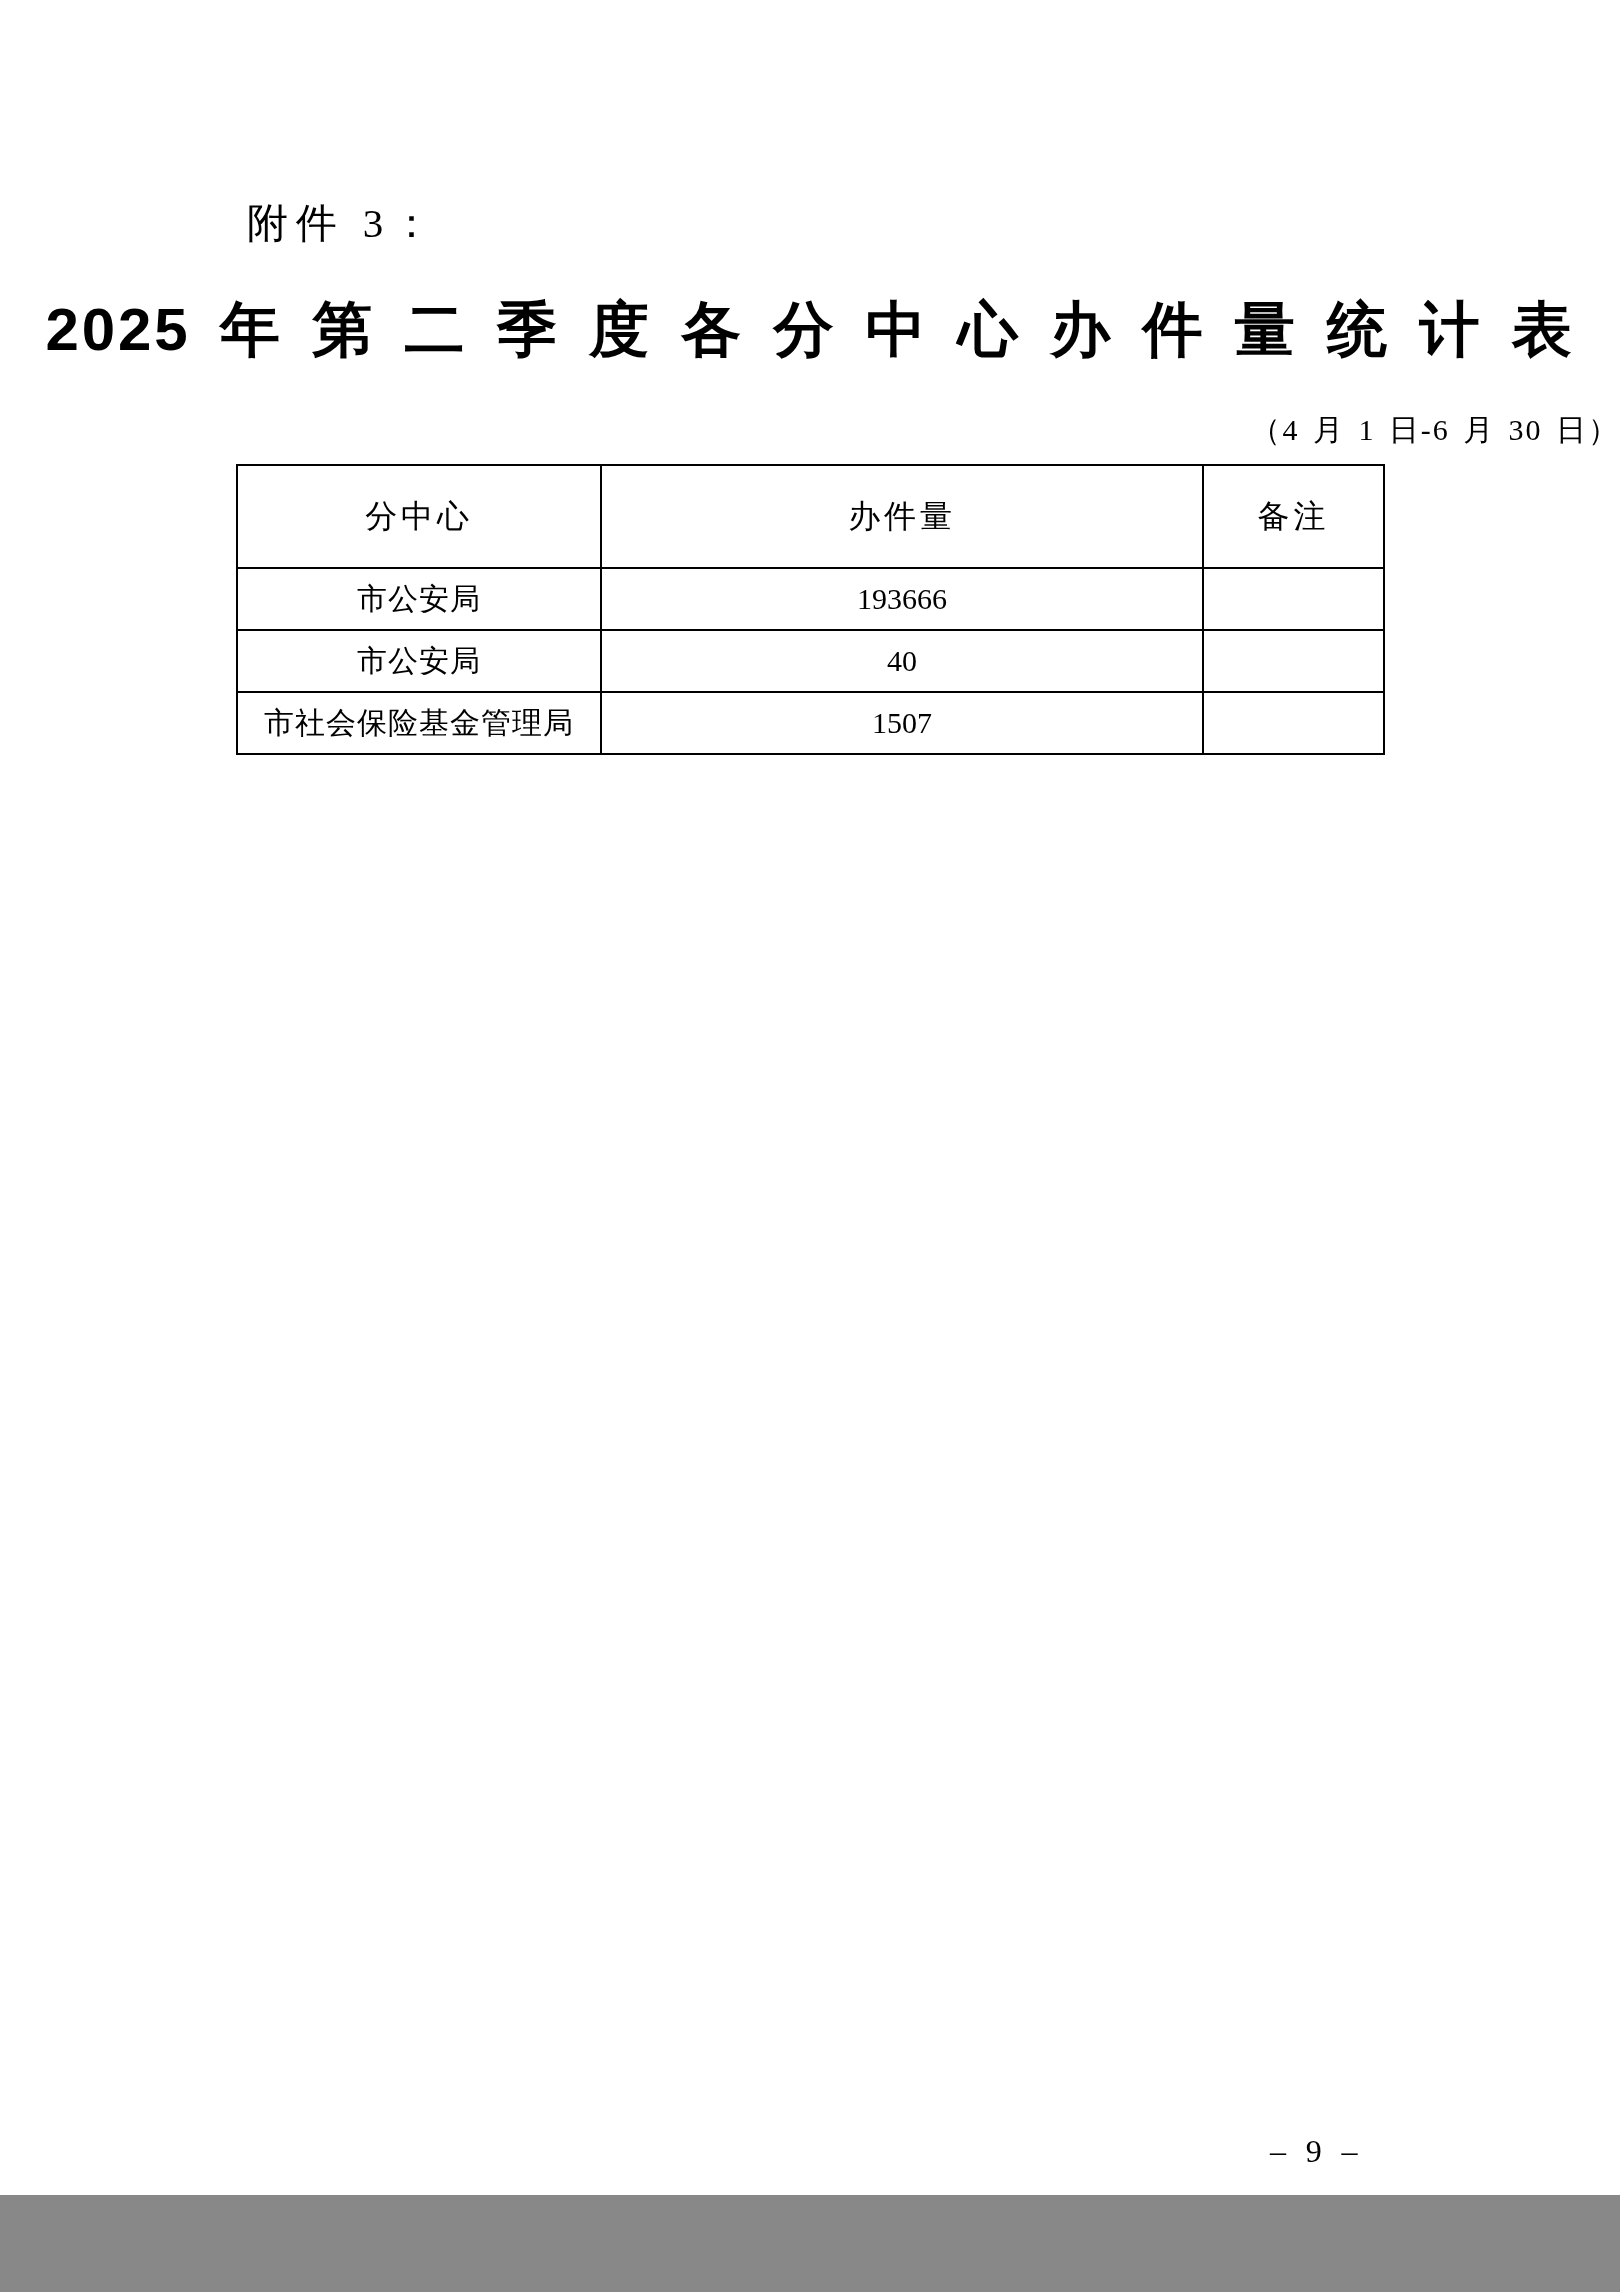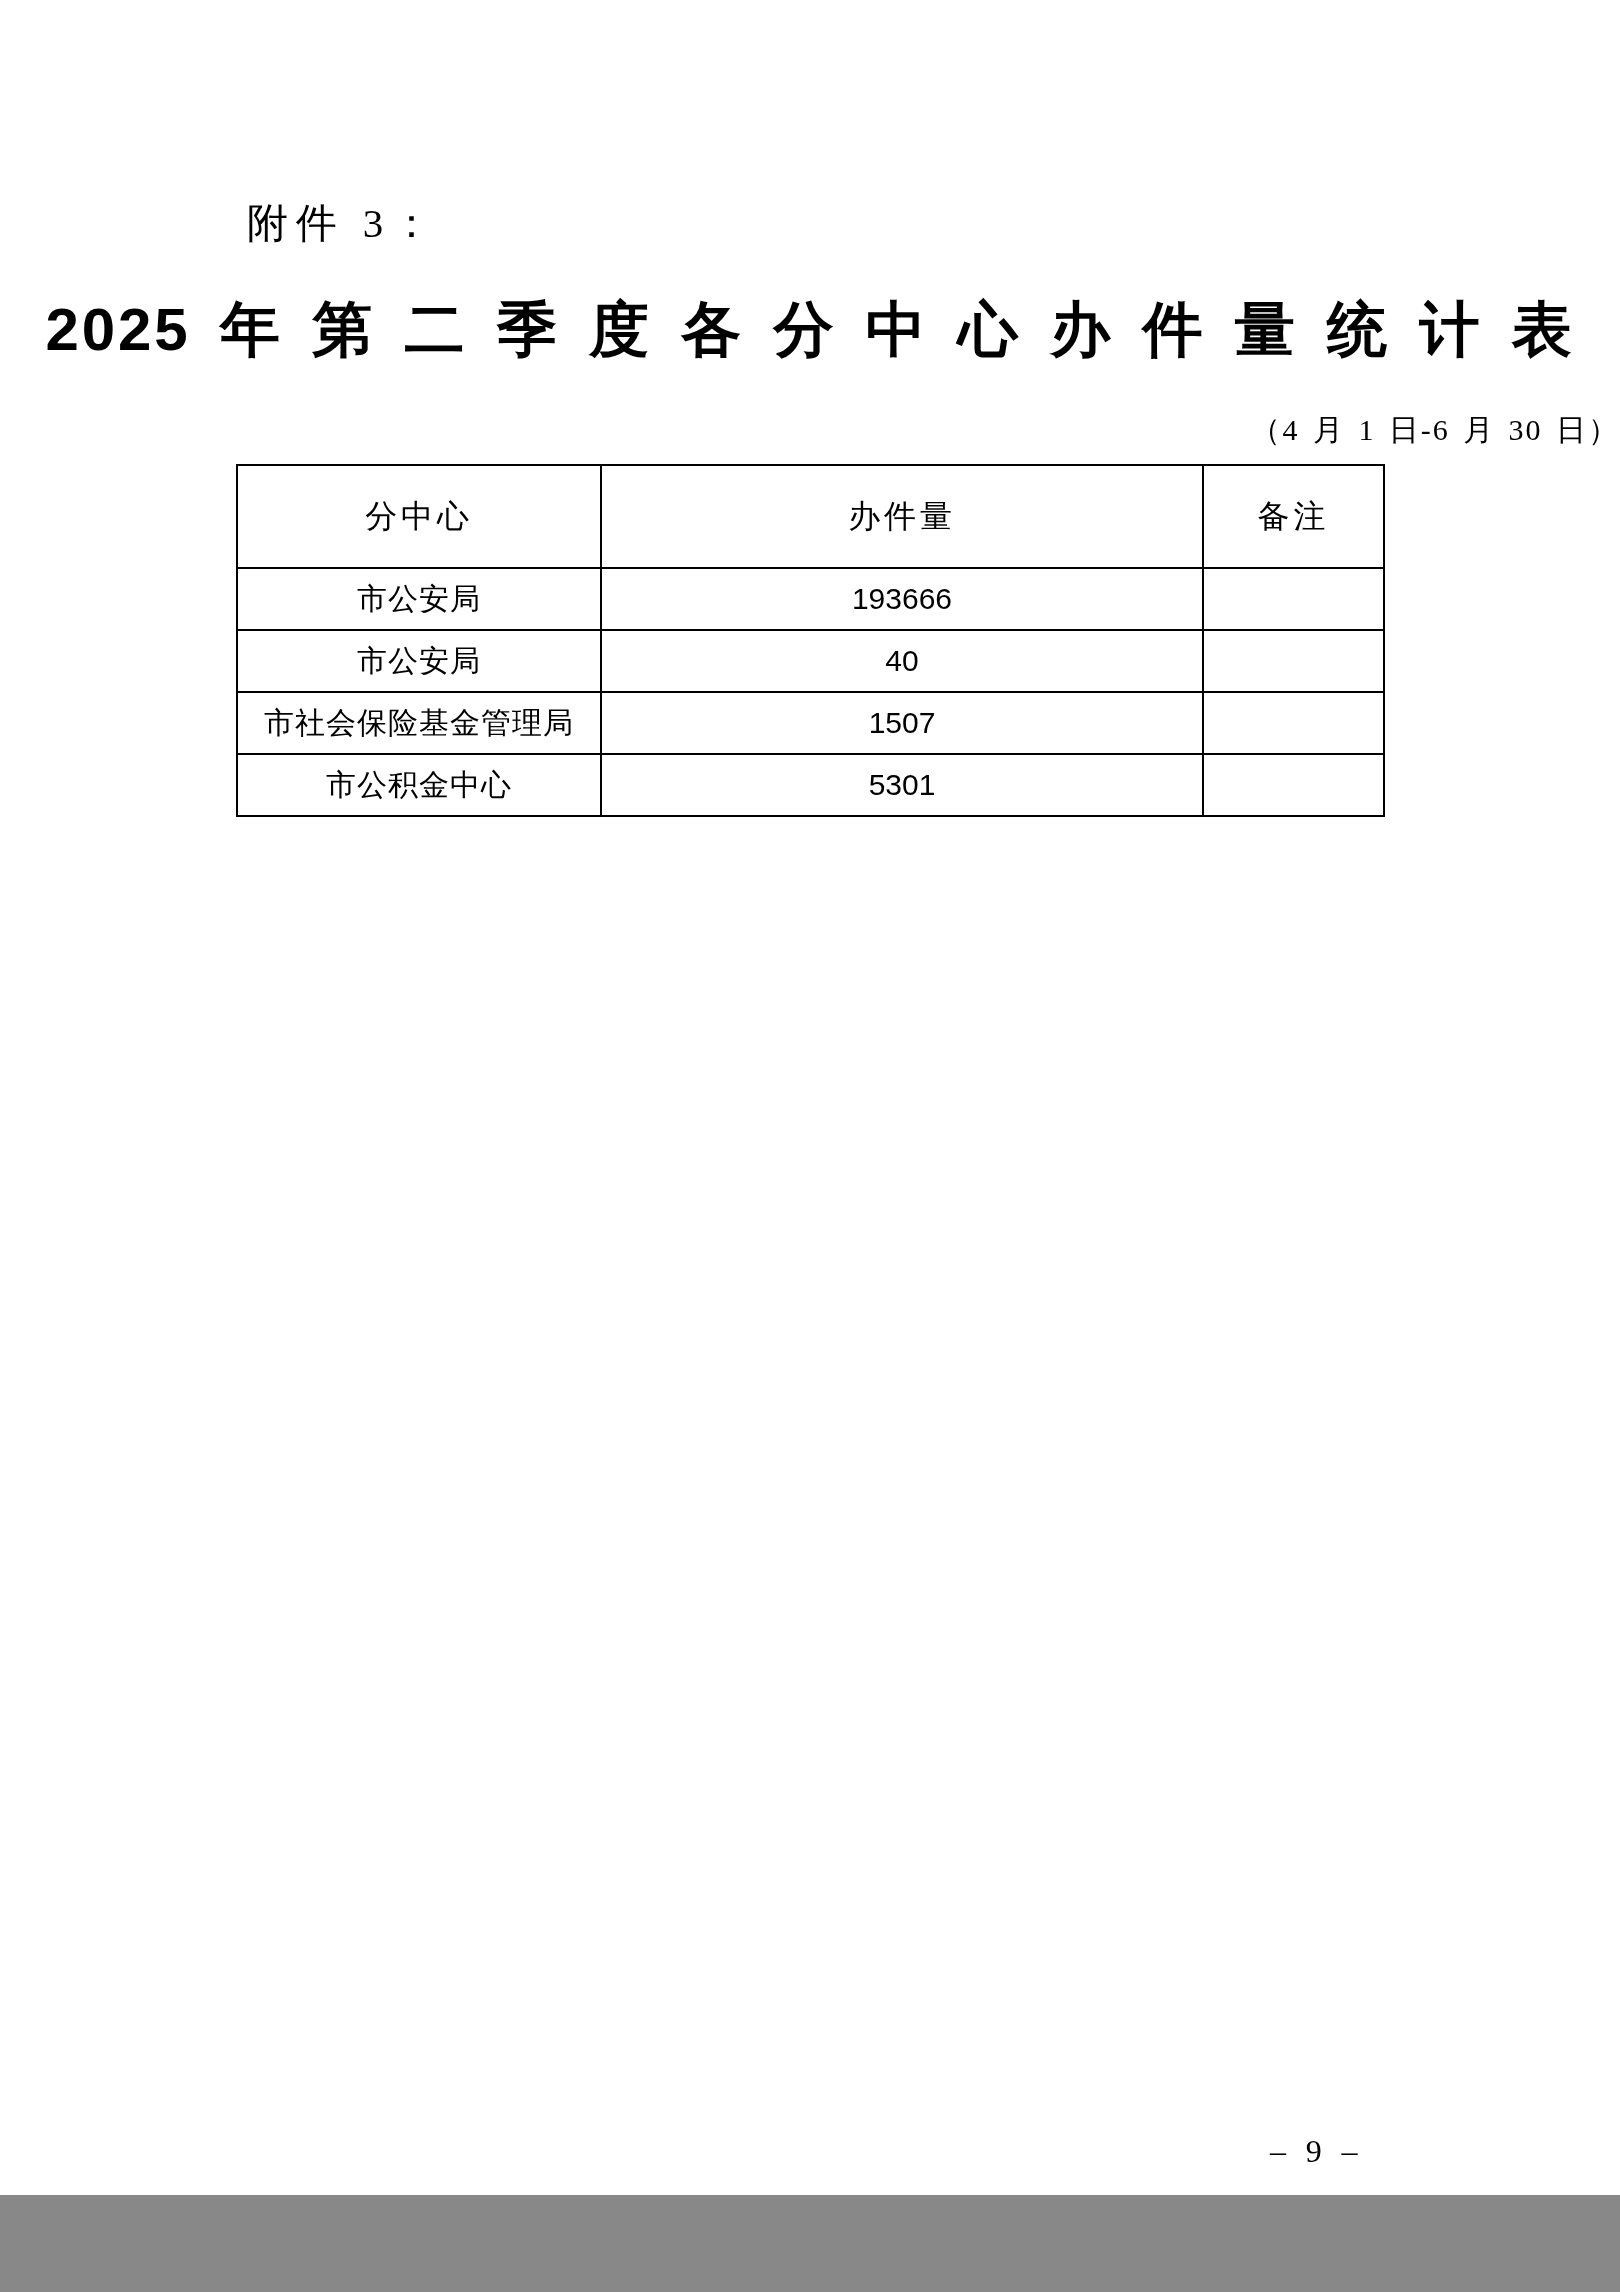--- a/index.html
+++ b/index.html
@@ -69,21 +69,21 @@
   table.stats thead th {
     font-size: 32px;
     letter-spacing: 3.9px;
   }
   table.stats tbody tr { height: 62px; }
   table.stats tbody td {
     font-size: 30px;
     letter-spacing: 1px;
   }
   table.stats td.num {
-    font-family: Liberation Sans, sans-serif;
+    font-family: Liberation Serif, serif;
     letter-spacing: 0;
     border-radius: 10px;
   }
   .page-number {
     position: absolute;
     top: 2133px;
     left: 1270px;
     font-size: 32px;
     letter-spacing: 5.9px;
     white-space: pre;
@@ -122,24 +122,19 @@
       <tr>
         <td>市公安局</td>
         <td class="num">40</td>
         <td></td>
       </tr>
       <tr>
         <td>市社会保险基金管理局</td>
         <td class="num">1507</td>
         <td></td>
       </tr>
-      <tr>
-        <td>市公积金中心</td>
-        <td class="num">5301</td>
-        <td></td>
-      </tr>
     </tbody>
   </table>
 
   <div class="page-number">– 9 –</div>
 
 </div>
 
 
 </body></html>

